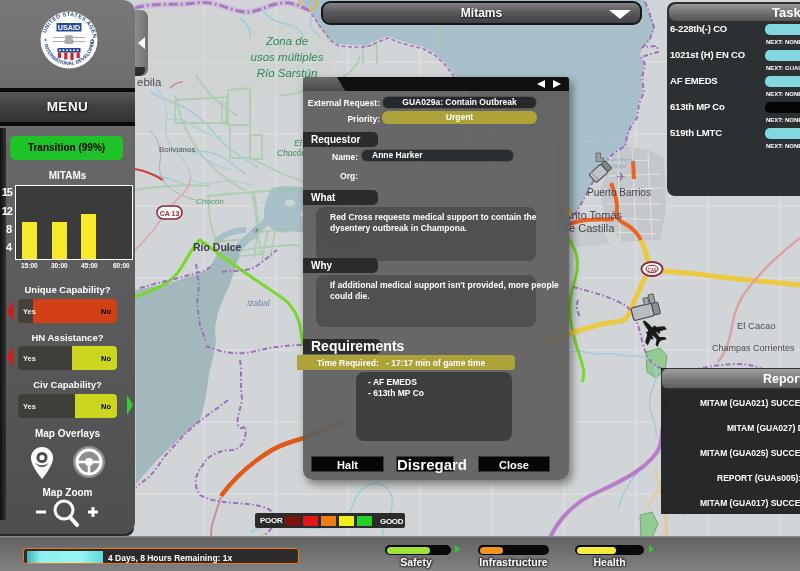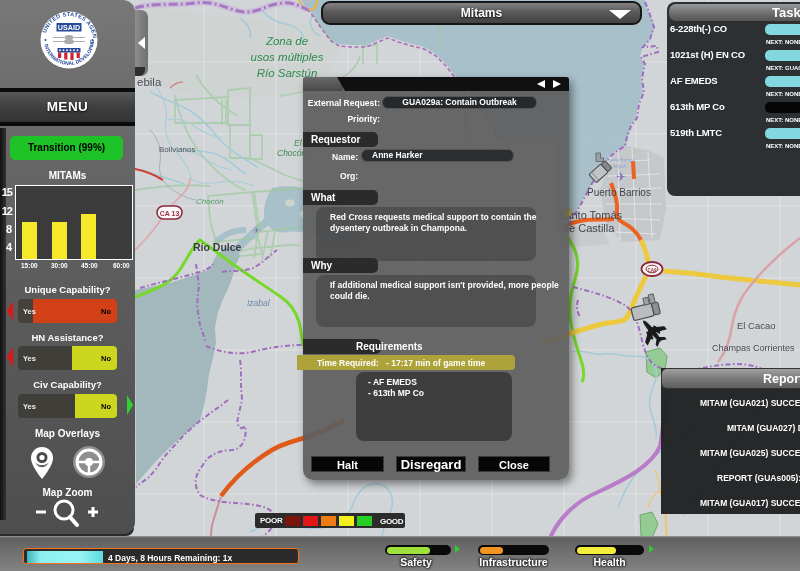--- a/index.html
+++ b/index.html
@@ -405,20 +405,23 @@
   <div class="abs" style="left:0;top:0;width:40px;height:14px;background:linear-gradient(180deg,#6a6a6a,#484848);border-radius:3px 0 0 0;"></div>
   <div class="abs" style="left:34px;top:0;width:232px;height:14px;background:#101010;border-radius:0 3px 0 0;clip-path:polygon(0 0,232px 0,232px 14px,8px 14px);"></div>
   <div class="abs" style="left:234px;top:3px;width:0;height:0;border:4.5px solid transparent;border-right:8px solid #fff;border-left:0;"></div>
   <div class="abs" style="left:250px;top:3px;width:0;height:0;border:4.5px solid transparent;border-left:8px solid #fff;border-right:0;"></div>
 
   <div class="abs w b" style="left:0;top:21px;width:77px;font-size:8.5px;text-align:right;">External Request:</div>
   <div class="abs" style="left:79px;top:19px;width:155px;height:13px;background:#26292c;border:1px solid #555;border-radius:6px;box-sizing:border-box;">
     <div class="ctr w b" style="font-size:8.5px;line-height:11px;">GUA029a: Contain Outbreak</div>
   </div>
   <div class="abs w b" style="left:0;top:37px;width:77px;font-size:8.5px;text-align:right;">Priority:</div>
+  <div class="abs" style="left:79px;top:34px;width:155px;height:13px;background:#aea338;border-radius:6px;">
+    <div class="ctr w b" style="font-size:8.5px;line-height:13px;">Urgent</div>
+  </div>
 
   <div class="abs" style="left:0;top:55px;width:75px;height:15px;background:#2b2b2b;border-radius:0 5px 5px 0;">
     <div class="w b" style="font-size:10px;line-height:15px;padding-left:8px;">Requestor</div>
   </div>
   <div class="abs w b" style="left:0;top:75px;width:55px;font-size:8.5px;text-align:right;">Name:</div>
   <div class="abs" style="left:58px;top:72px;width:153px;height:13px;background:#2b2e31;border:1px solid #555;border-radius:6px;box-sizing:border-box;">
     <div class="w b" style="font-size:8.5px;line-height:11px;padding-left:10px;">Anne Harker</div>
   </div>
   <div class="abs w b" style="left:0;top:94px;width:55px;font-size:8.5px;text-align:right;">Org:</div>
 
@@ -430,26 +433,26 @@
   </div>
 
   <div class="abs" style="left:0;top:181px;width:75px;height:15px;background:#2b2b2b;border-radius:0 5px 5px 0;">
     <div class="w b" style="font-size:10px;line-height:15px;padding-left:8px;">Why</div>
   </div>
   <div class="abs" style="left:13px;top:198px;width:220px;height:52px;background:rgba(62,62,62,0.55);border-radius:8px;">
     <div class="w b nw" style="font-size:8.5px;line-height:11px;padding:5px 0 0 14px;">If additional medical support isn't provided, more people<br>could die.</div>
   </div>
 
   <div class="abs" style="left:0;top:262px;width:78px;height:15px;background:#2b2b2b;border-radius:0 5px 5px 0;">
-    <div class="w b" style="font-size:10px;line-height:15px;padding-left:20px;margin-left:33px;">Requirements</div>
+    <div class="w b" style="font-size:14px;line-height:15px;padding-left:8px;">Requirements</div>
   </div>
   <div class="abs" style="left:-6px;top:278px;width:218px;height:15px;background:#aea338;border-radius:0 4px 4px 0;">
     <div class="abs w b" style="left:20px;top:3px;font-size:8.5px;">Time Required:</div>
     <div class="abs w b" style="left:89px;top:3px;font-size:8.5px;">- 17:17 min of game time</div>
   </div>
   <div class="abs" style="left:53px;top:295px;width:156px;height:69px;background:rgba(40,40,40,0.65);border-radius:8px;">
     <div class="w b" style="font-size:8.5px;line-height:11px;padding:5px 0 0 12px;">- AF EMEDS<br>- 613th MP Co</div>
   </div>
 
   <div class="abs ctr w b" style="left:8px;top:379px;width:73px;height:16px;background:#070707;border:1px solid #3a3a3a;font-size:11px;line-height:16px;box-sizing:border-box;">Halt</div>
-  <div class="abs ctr w b" style="left:93px;top:379px;width:70px;height:16px;background:#070707;border:1px solid #3a3a3a;font-size:13px;line-height:16px;box-sizing:border-box;">Disregard</div>
+  <div class="abs ctr w b" style="left:93px;top:379px;width:58px;height:16px;background:#070707;border:1px solid #3a3a3a;font-size:15px;line-height:16px;box-sizing:border-box;">Disregard</div>
   <div class="abs ctr w b" style="left:175px;top:379px;width:72px;height:16px;background:#070707;border:1px solid #3a3a3a;font-size:11px;line-height:16px;box-sizing:border-box;">Close</div>
 </div>
 
 </body></html>

